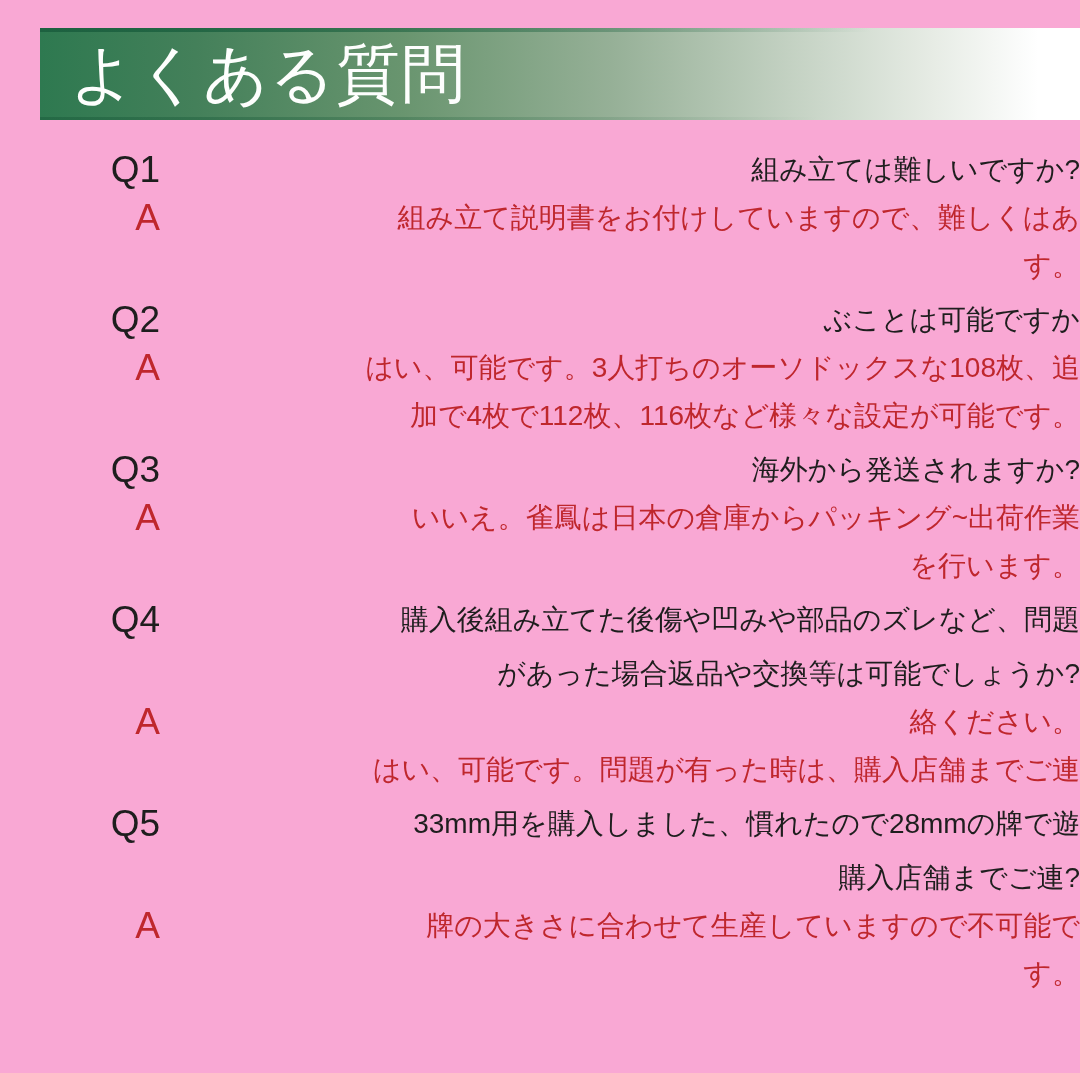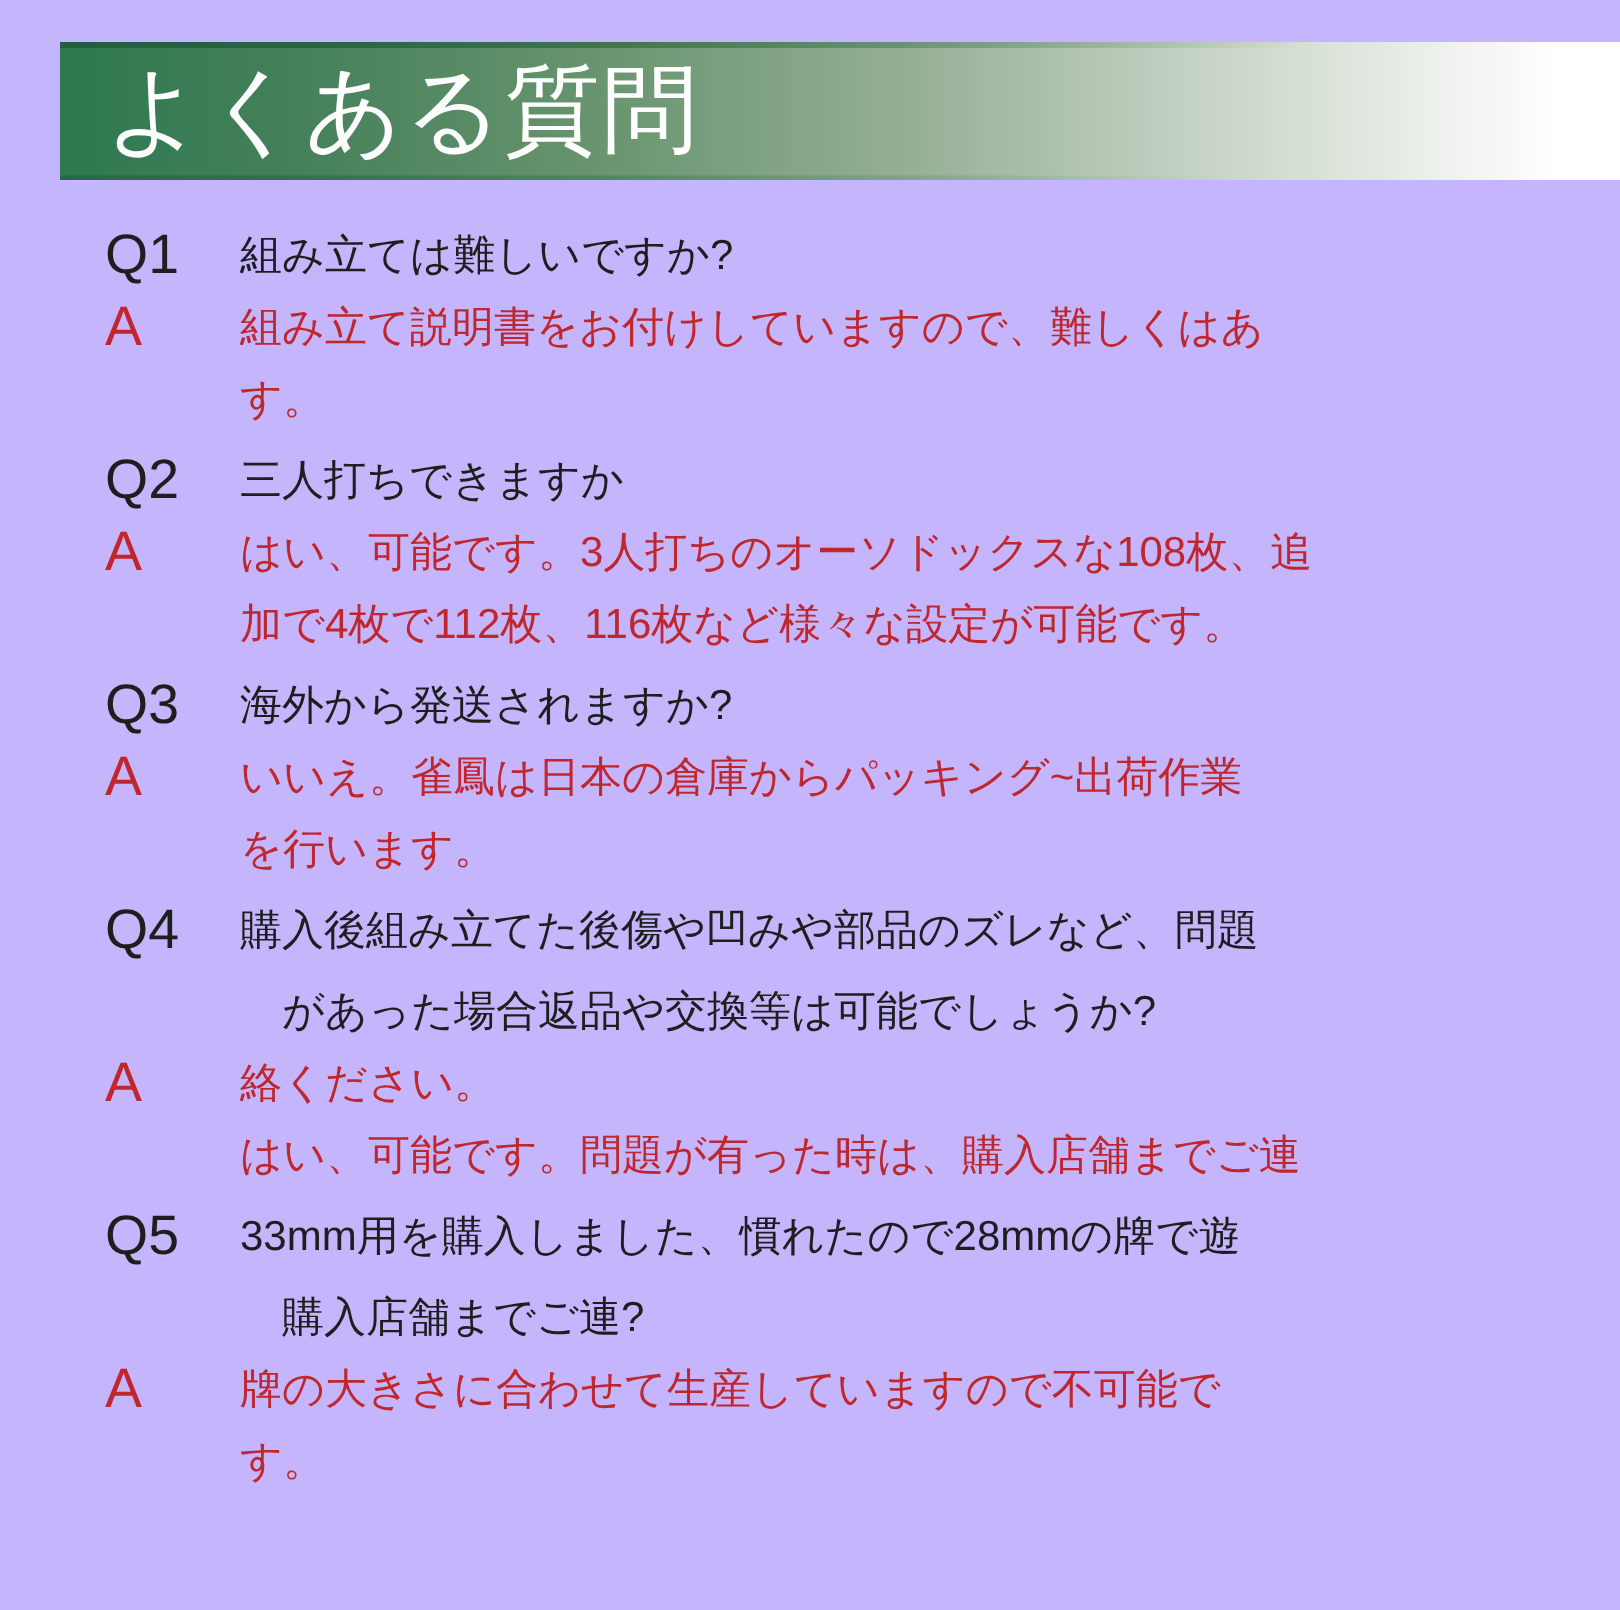--- a/index.html
+++ b/index.html
@@ -2,21 +2,21 @@
 <html><head>
 <meta charset="utf-8">
 <style>
   html, body { margin: 0; padding: 0; background: #ffffff; }
   body { font-family: "Liberation Sans", "DejaVu Sans", sans-serif; }
 
   .page {
     position: relative;
     width: 1080px;
     height: 1073px;
-    background: #c4b5fd;
+    background: #f9a8d4;
     overflow: hidden;
   }
 
   
   .banner {
     position: relative;
     margin: 28px 0 0 40px;
     height: 92px;
     background: linear-gradient(90deg,
       #2e7950 0%, #44805a 15%, #69956f 35%, #96b097 55%,
@@ -40,21 +40,21 @@
     transform: translateY(-50%);
     font-size: 64px;
     font-weight: 300;
     letter-spacing: 1px;
     color: #fdfefd;
     white-space: nowrap;
   }
 
   
   .faq { margin-top: 26px; padding-left: 70px; }
-  .faq-item { margin-bottom: 6px; }
+  .faq-item { margin-bottom: 6px; text-align: right; }
   .row { display: grid; grid-template-columns: 90px auto; }
   .cell-label { font-size: 37px; line-height: 48px; }
   .cell-text { min-width: 0; }
   .line { font-size: 28px; line-height: 48px; white-space: nowrap; }
   .question .cell-label, .question .line { color: #1e1e1e; }
   .answer .cell-label, .answer .line { color: #bf272d; }
   .question .line + .line { padding-top: 6px; margin-left: 28px; }
 </style>
 </head>
 <body>
@@ -80,21 +80,21 @@
           <div class="line">組み立て説明書をお付けしていますので、難しくはあ</div>
           <div class="line">す。</div>
         </div>
       </div>
     </div>
 
     <div class="faq-item">
       <div class="row question">
         <div class="cell-label">Q2</div>
         <div class="cell-text">
-          <div class="line">三人打ちできますか</div>
+          <div class="line">ぶことは可能ですか</div>
         </div>
       </div>
       <div class="row answer">
         <div class="cell-label">A</div>
         <div class="cell-text">
           <div class="line">はい、可能です。3人打ちのオーソドックスな108枚、追</div>
           <div class="line">加で4枚で112枚、116枚など様々な設定が可能です。</div>
         </div>
       </div>
     </div>

